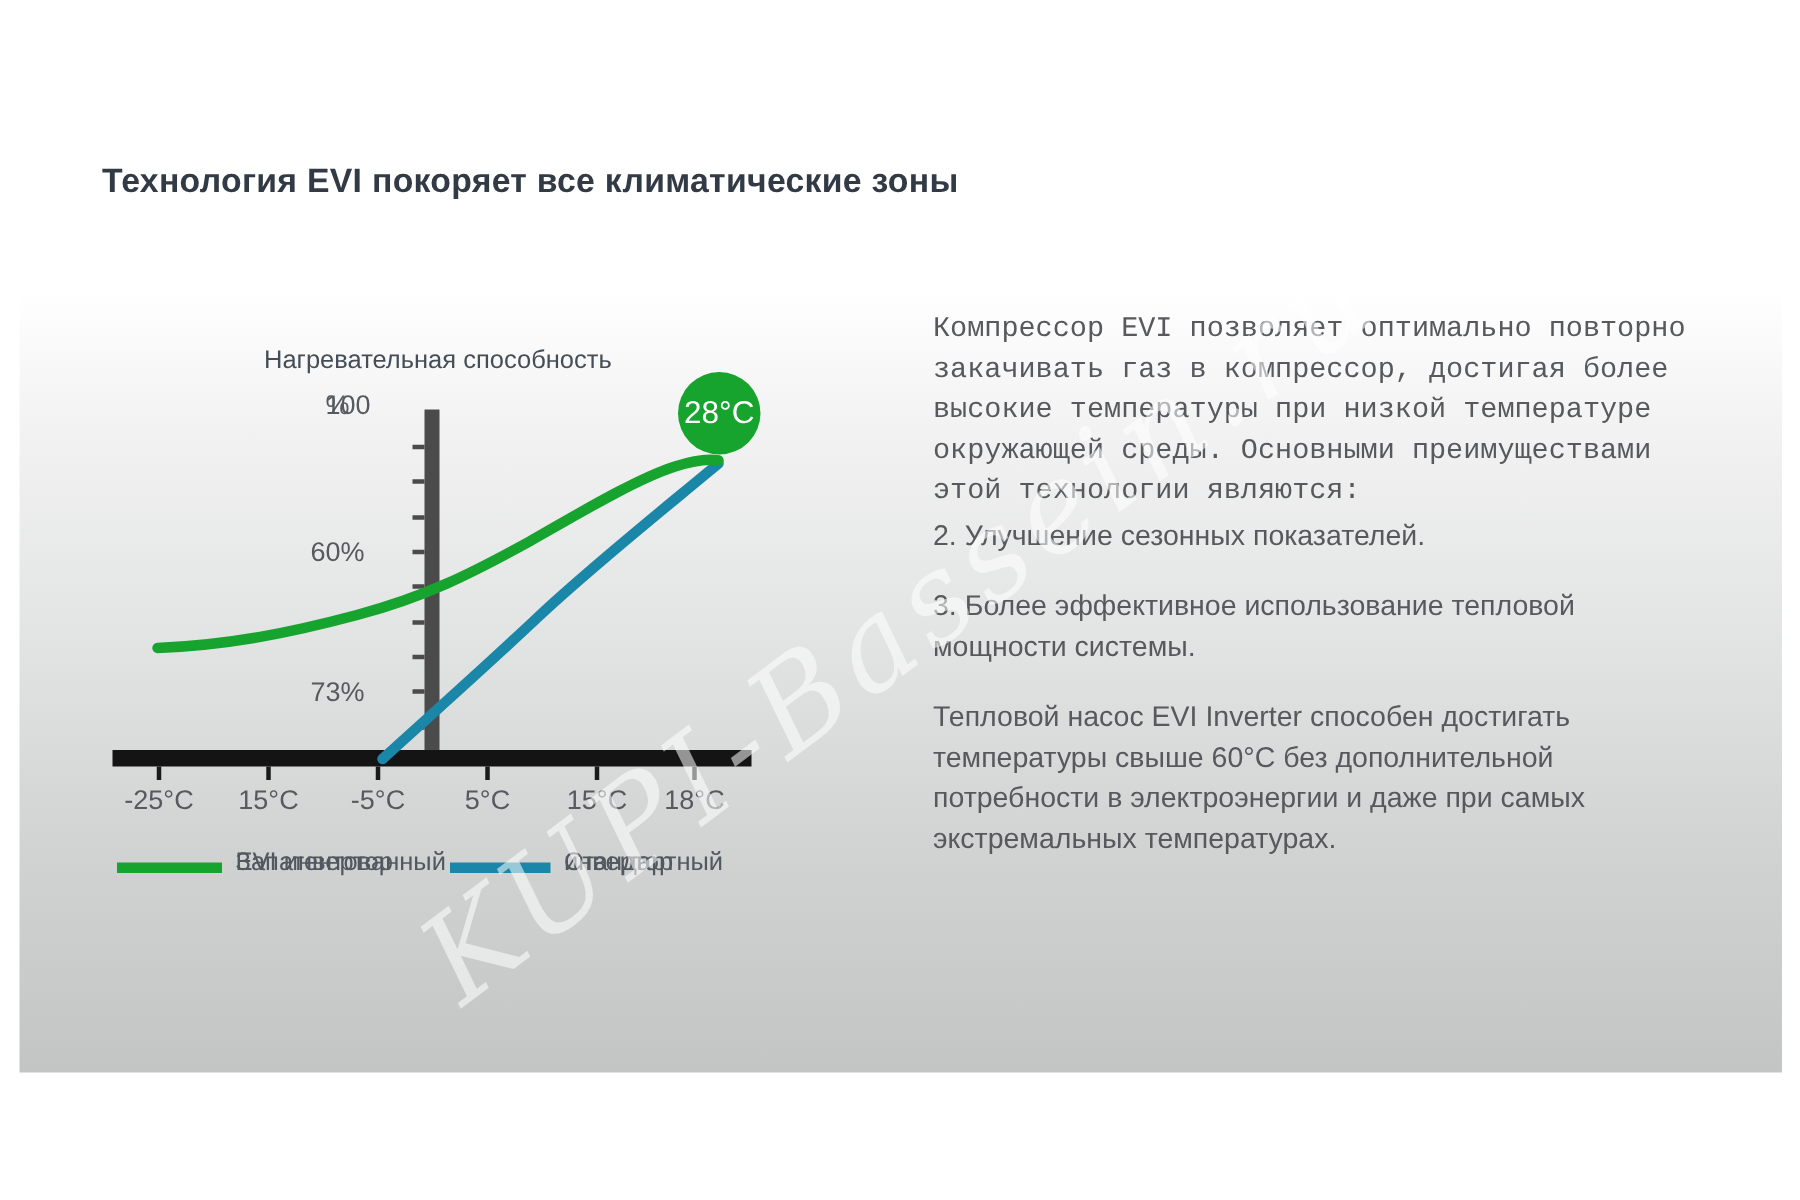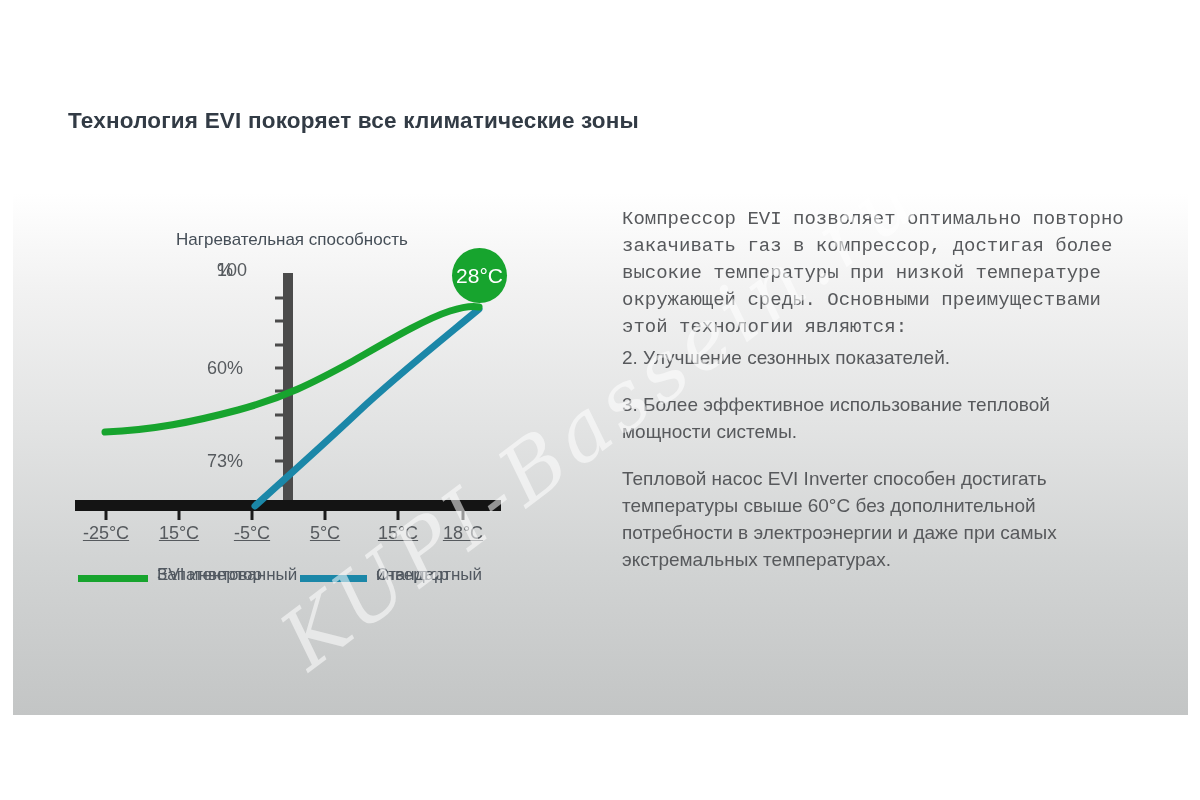--- a/index.html
+++ b/index.html
@@ -18,21 +18,21 @@
     background:linear-gradient(180deg,#ffffff 0%,#f2f2f2 18%,#e2e3e3 45%,#d2d4d4 70%,#c3c5c5 100%);
     overflow:hidden;
   }
   .panel *{position:absolute;}
   
   .chart-title{left:150px;top:37px;font-size:17px;color:#454e57;margin-left:13px;}
   .ylab{font-size:18px;color:#565a5e;text-align:left;}
   .ylab-100{left:204px;top:66px;width:50px;line-height:23px;}
   .ylab-60{left:194px;top:165px;width:60px;}
   .ylab-20{left:194px;top:258px;width:60px;}
-  .xlab{font-size:18px;color:#565a5e;top:330px;width:80px;text-align:center;text-decoration:underline;}
+  .xlab{font-size:18px;color:#565a5e;top:330px;width:80px;text-align:center;}
   
   .badge{
     left:439px;top:55px;width:55px;height:55px;border-radius:50%;
     background:#17a42e;color:#ffffff;font-size:21px;
     display:flex;align-items:center;justify-content:center;
   }
   
   .chart-svg{left:0;top:0;width:1175px;height:522px;}
   
   .swatch{top:382px;height:7px;}

